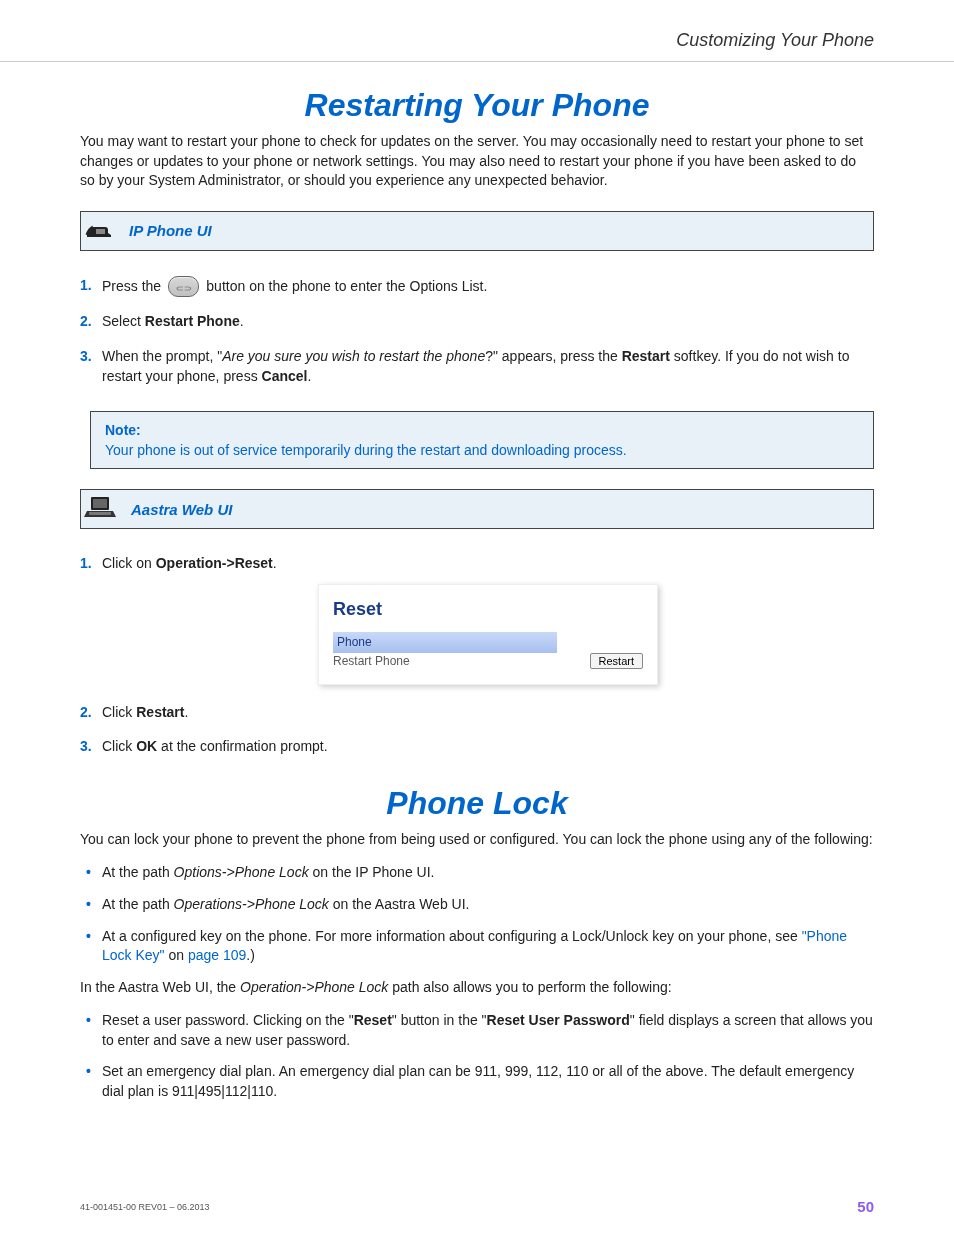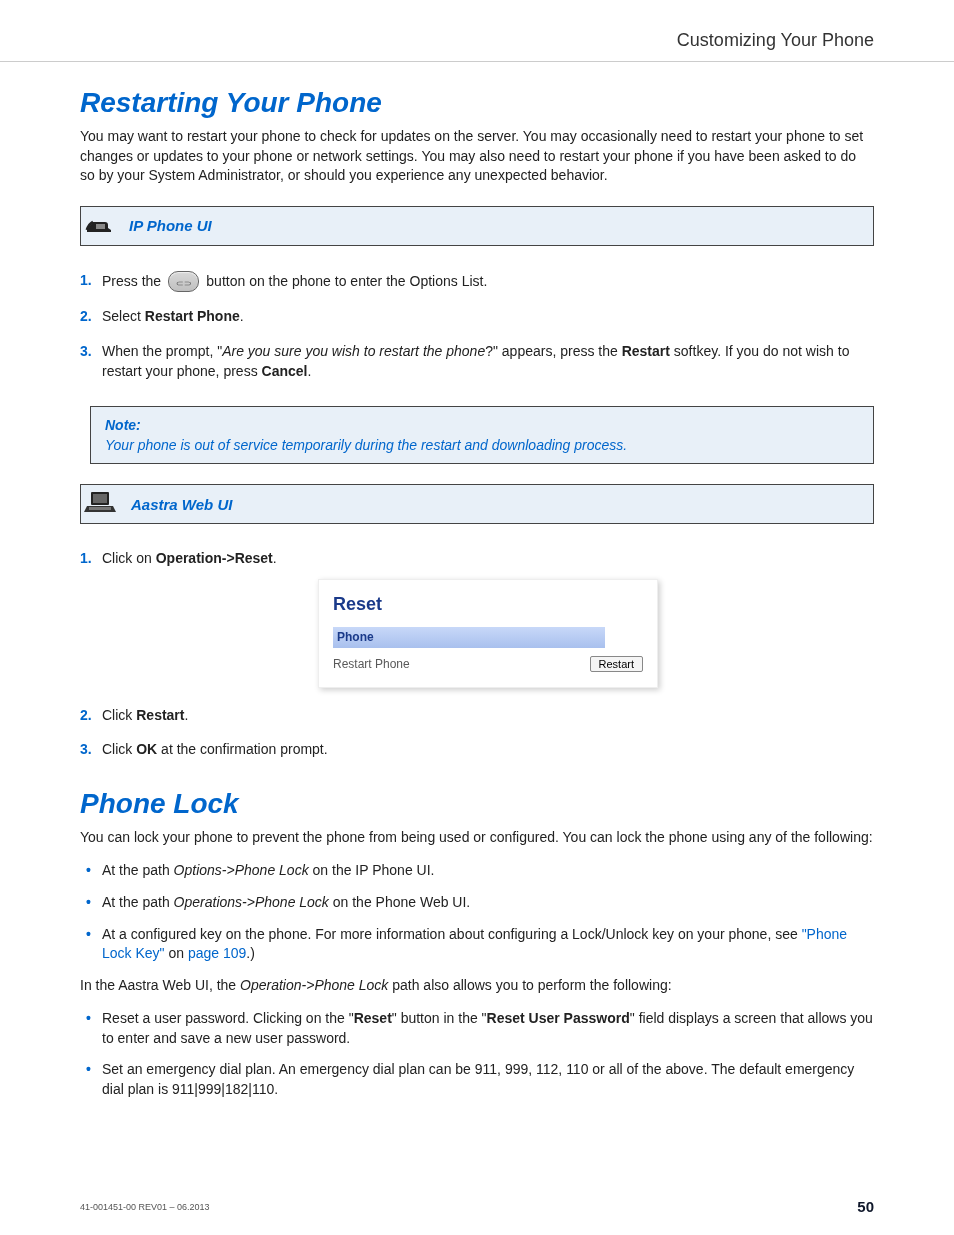--- a/index.html
+++ b/index.html
@@ -7,34 +7,36 @@
       font-family: "Segoe UI", "Myriad Pro", Arial, sans-serif;
       background: #fff;
       color: #222;
       font-size: 14px;
       width: 954px;
       min-height: 1235px;
       position: relative;
     }
     .header {
       text-align: right;
+      font-style: italic;
       font-size: 18px;
       color: #333;
       padding: 30px 80px 10px 80px;
       border-bottom: 1px solid #ccc;
     }
     .content {
       padding: 25px 80px 0 80px;
     }
     h1.section-title {
       color: #0066cc;
       font-style: italic;
       font-weight: 600;
-      font-size: 28px;
+      font-size: 32px;
       margin-bottom: 8px;
+      text-align: center;
     }
     p.body-text {
       margin-bottom: 14px;
       line-height: 1.4;
     }
     .ui-box {
       background: #e8f0f8;
       border: 1px solid #444;
       display: flex;
       align-items: center;
@@ -102,21 +104,20 @@
       display: inline-block;
       font-size: 8px;
       color: #555;
       transform: scaleX(1.2);
     }
     .note-box {
       background: #e8f0f8;
       border: 1px solid #444;
       padding: 10px 14px;
       margin: 25px 0 20px 10px;
-      font-style: italic;
     }
     .note-label {
       color: #0066cc;
       font-weight: 700;
       margin-bottom: 4px;
     }
     .note-body {
       color: #0066cc;
     }
     .reset-panel {
@@ -132,23 +133,22 @@
       color: #1a3a8a;
       font-weight: 700;
       font-size: 18px;
       margin-bottom: 10px;
     }
     .reset-sub {
       background: linear-gradient(#c8d8f8, #a8c0ee);
       color: #1a3a8a;
       font-size: 12px;
       padding: 2px 4px;
-      width: 272px;
-      margin-bottom: 8px;
-      font-weight: bold;
+      width: 224px;
+      margin-bottom: 0;
     }
     .reset-row {
       display: flex;
       align-items: center;
       justify-content: space-between;
     }
     .reset-row-label {
       color: #595959;
       font-size: 12px;
     }
@@ -167,21 +167,21 @@
       position: absolute;
       bottom: 20px;
       left: 80px;
       right: 80px;
       display: flex;
       justify-content: space-between;
       align-items: center;
       border-top: none;
     }
     .footer-left { font-size: 9px; color: #555; }
-    .footer-right { color: #0f172a; font-weight: 700; font-size: 15px; }
+    .footer-right { color: #8b5cf6; font-weight: 700; font-size: 15px; }
     .sect-space { margin-top: 28px; }
   </style>
 </head>
 <body>
 
 <div class="header">
   <span>Customizing Your Phone</span>
 </div>
 
 <div class="content">
@@ -253,36 +253,36 @@
   </ol>
 
   <h1 class="section-title sect-space">Phone Lock</h1>
   <p class="body-text">You can lock your phone to prevent the phone from being used or configured. You can lock the phone using any of the following:</p>
 
   <ul class="bullets">
     <li>
       <span>At the path </span><span class="italic">Options-&gt;Phone Lock</span><span> on the IP Phone UI.</span>
     </li>
     <li>
-      <span>At the path </span><span class="italic">Operations-&gt;Phone Lock</span><span> on the Phone Web UI.</span>
+      <span>At the path </span><span class="italic">Operations-&gt;Phone Lock</span><span> on the Aastra Web UI.</span>
     </li>
     <li>
       <span>At a configured key on the phone. For more information about configuring a Lock/Unlock key on your phone, see </span><span class="link">"Phone Lock Key"</span><span> on </span><span class="link">page 109</span><span>.)</span>
     </li>
   </ul>
 
   <p class="body-text">
     <span>In the Aastra Web UI, the </span><span class="italic">Operation-&gt;Phone Lock</span><span> path also allows you to perform the following:</span>
   </p>
 
   <ul class="bullets">
     <li>
       <span>Reset a user password. Clicking on the "</span><span class="bold">Reset</span><span>" button in the "</span><span class="bold">Reset User Password</span><span>" field displays a screen that allows you to enter and save a new user password.</span>
     </li>
-    <li>Set an emergency dial plan. An emergency dial plan can be 911, 999, 112, 110 or all of the above. The default emergency dial plan is 911|999|182|110.</li>
+    <li>Set an emergency dial plan. An emergency dial plan can be 911, 999, 112, 110 or all of the above. The default emergency dial plan is 911|495|112|110.</li>
   </ul>
 
 
 </div>
 
 <div class="footer">
   <span class="footer-left">41-001451-00 REV01 – 06.2013</span>
   <span class="footer-right">50</span>
 </div>
 

